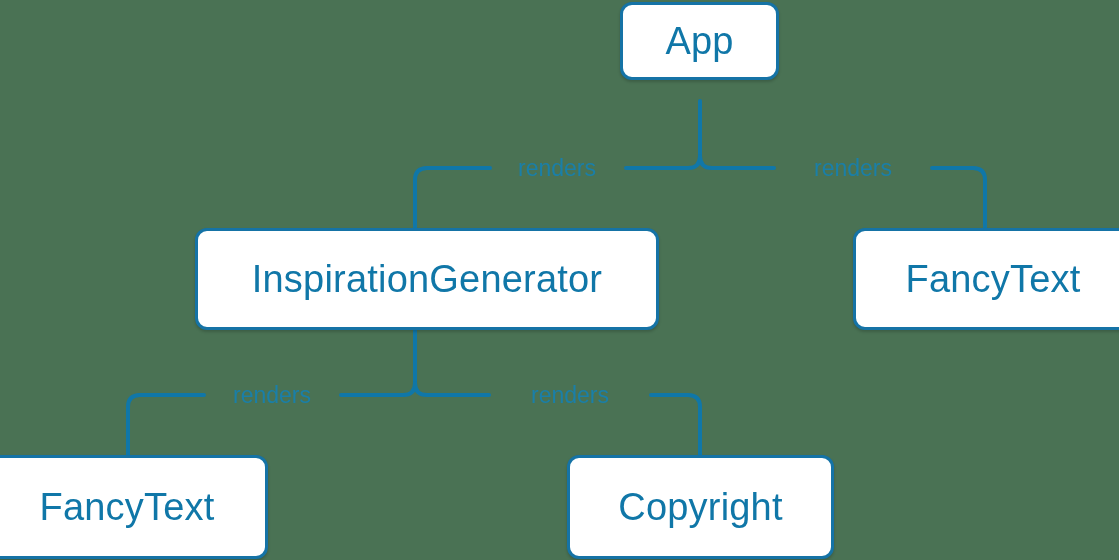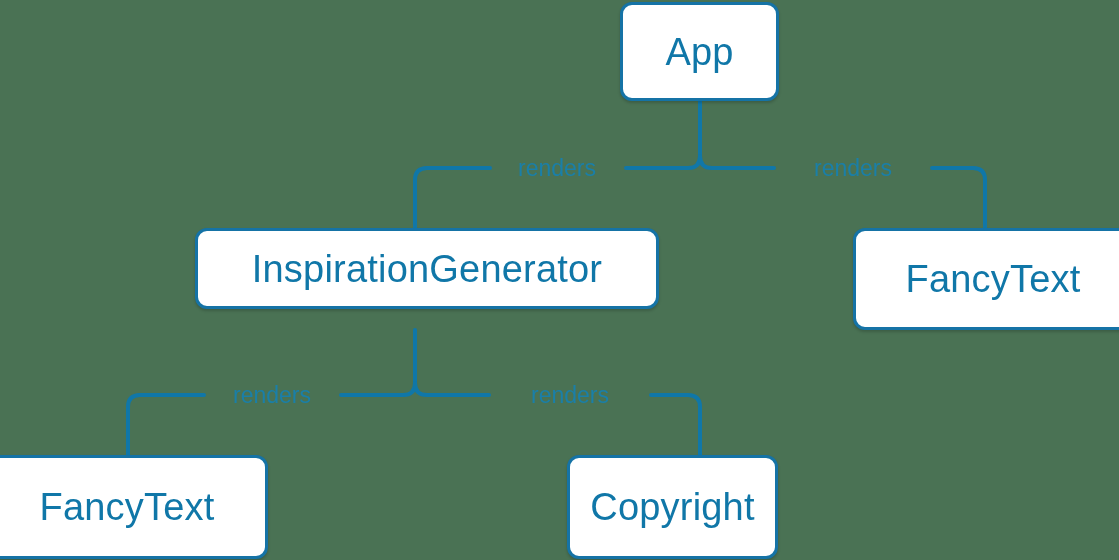--- a/index.html
+++ b/index.html
@@ -57,25 +57,25 @@
     color: #1a7fa8;
     font-family: "Liberation Sans", sans-serif;
     font-size: 23px;
     line-height: 1;
     white-space: nowrap;
     transform: translate(-50%, -50%);
     text-align: right;
   }
 
   
-  #node-app          { left: 620px; top: 2px;   width: 159px; height: 99px; align-items: center; }
-  #node-inspgen      { left: 195px; top: 228px; width: 464px; height: 81px; }
+  #node-app          { left: 620px; top: 2px;   width: 159px; height: 78px; align-items: center; }
+  #node-inspgen      { left: 195px; top: 228px; width: 464px; height: 102px; }
   #node-fancytext-r  { left: 853px; top: 228px; width: 280px; height: 102px; }
   #node-fancytext-b  { left: -14px; top: 455px; width: 282px; height: 104px; }
-  #node-copyright    { left: 567px; top: 455px; width: 211px; height: 104px; }
+  #node-copyright    { left: 567px; top: 455px; width: 267px; height: 104px; }
 
   
   #label-app-inspgen     { left: 557px; top: 168px; }
   #label-app-fancytext   { left: 853px; top: 168px; }
   #label-ig-fancytext    { left: 272px; top: 395px; }
   #label-ig-copyright    { left: 570px; top: 395px; }
 </style>
 </head>
 <body>
 

